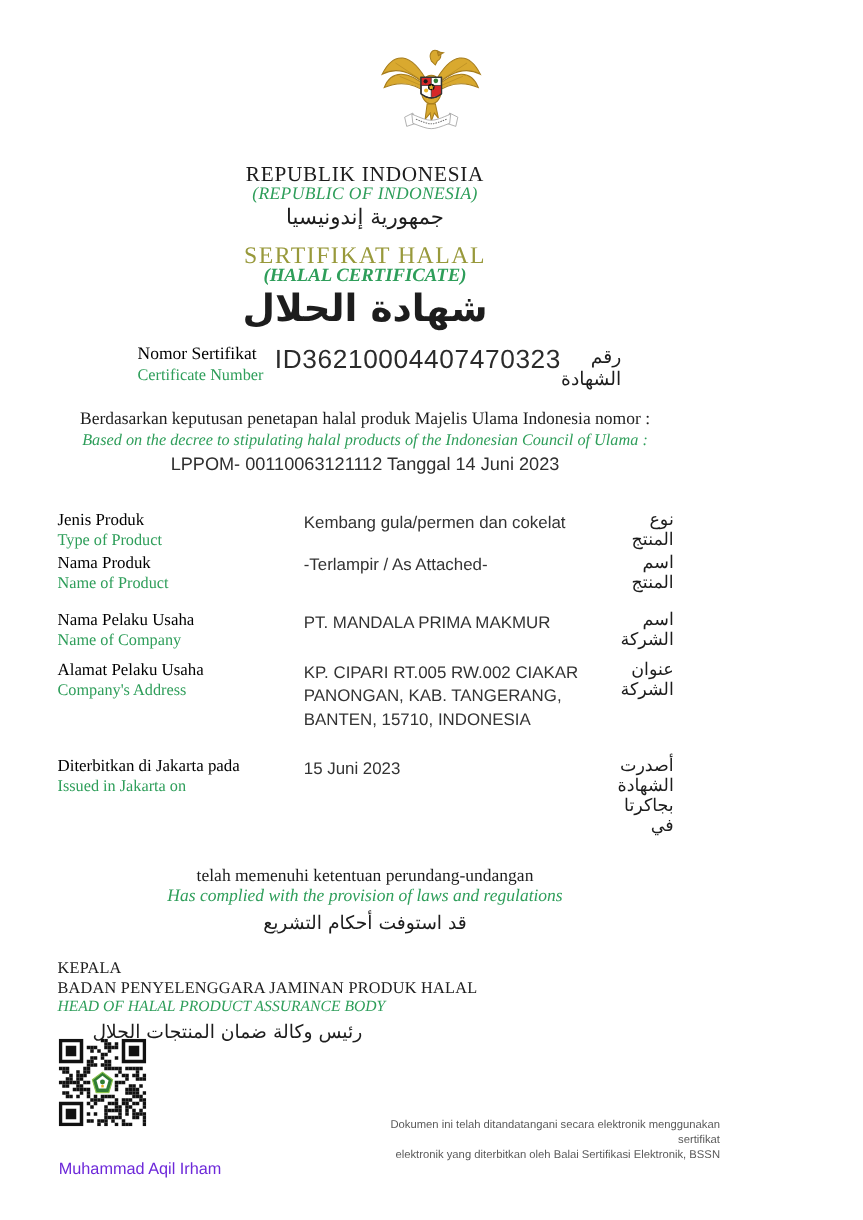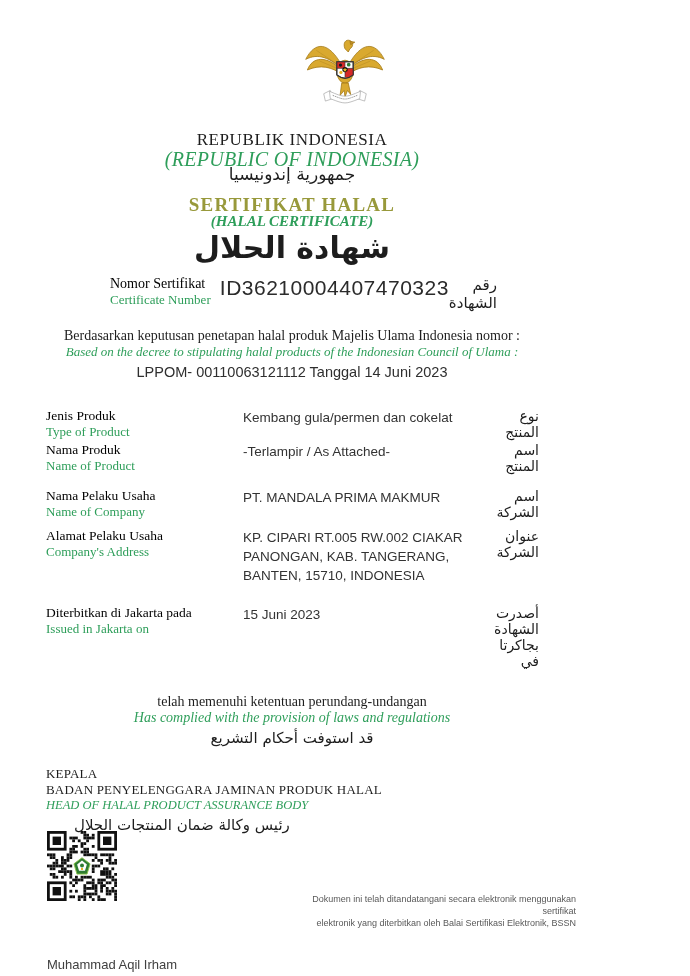--- a/index.html
+++ b/index.html
@@ -7,23 +7,23 @@
         font-family:"Liberation Serif", serif;color:#1d1d1d;}
   .abs{position:absolute;}
   .center{left:0;right:0;text-align:center;}
   .serif{font-family:"Liberation Serif", serif;}
   .sans{font-family:"Liberation Sans", sans-serif;}
   .arabic{font-family:"DejaVu Sans", sans-serif;direction:rtl;}
   .green{color:#2e9e5a;font-style:italic;}
   .olive{color:#98993b;}
 
   .hdr-id{font-size:17px;letter-spacing:.6px;}
-  .hdr-en{font-size:20px;letter-spacing:.3px;}
+  .hdr-en{font-size:14px;letter-spacing:.3px;}
   .hdr-ar{font-size:17px;}
-  .title-id{font-size:19px;letter-spacing:1.2px;font-weight:bold;}
+  .title-id{font-size:19px;letter-spacing:1.2px;}
   .title-en{font-size:15px;font-weight:bold;}
   .title-ar{font-size:30px;font-weight:bold;}
 
   .lbl-id{font-size:13.5px;color:#000000;}
   .lbl-en{font-size:13px;color:#2e9e5a;}
   .val{font-family:"Liberation Sans", sans-serif;font-size:13.5px;color:#333;line-height:19px;}
 
   .certnum-row{left:46px;right:45px;top:276px;display:flex;align-items:flex-start;}
   .certnum-label{width:190px;padding-left:64px;box-sizing:border-box;}
   .certnum-label .lbl-id{font-size:14px;}
@@ -44,21 +44,21 @@
 
   .compliance{top:694px;}
   .comp-id{font-size:14px;}
   .comp-en{font-size:14px;}
   .comp-ar{font-size:15px;margin-top:3px;}
 
   .signatory{left:46px;top:766px;}
   .sig-l1,.sig-l2{font-size:13px;letter-spacing:.2px;}
   .sig-en{font-size:12.5px;}
   .sig-ar{font-size:15px;margin-top:3px;padding-left:28px;direction:rtl;text-align:left;}
-  .sig-name{left:47px;top:957px;font-size:13px;color:#404040;}
+  .sig-name{left:47px;top:927px;font-size:13px;color:#6d28d9;}
 
   .qr-wrap{left:47px;top:831px;width:70px;height:70px;}
   .qr-logo{position:absolute;left:26px;top:26px;width:18px;height:18px;}
 
   .disclaimer{left:290px;top:893px;width:286px;text-align:right;
               font-family:"Liberation Sans", sans-serif;font-size:9px;line-height:12px;color:#595959;}
 
   .bsre{left:585px;top:883px;display:flex;align-items:center;}
   .bsre-circle{width:38px;height:38px;border-radius:50%;background:#7fd2ef;position:relative;flex:0 0 auto;}
   .bsre-divider{width:1px;height:32px;background:#aee0f4;margin:0 5px 0 6px;}

